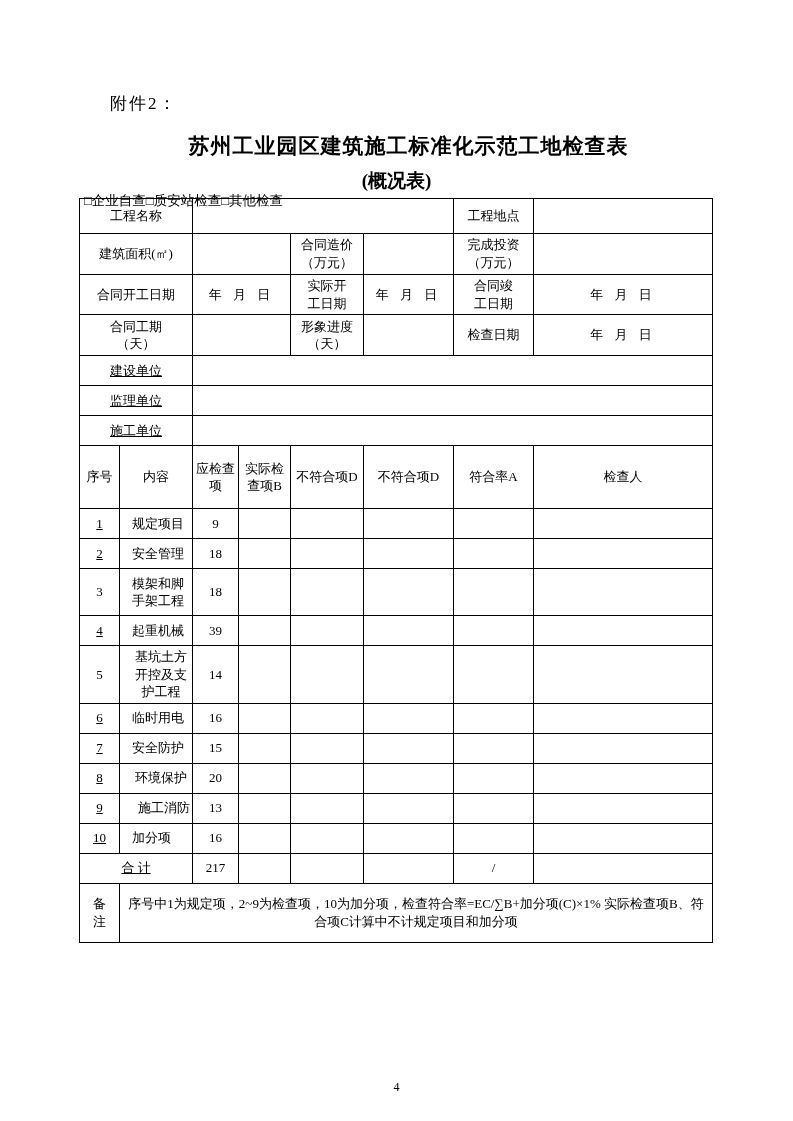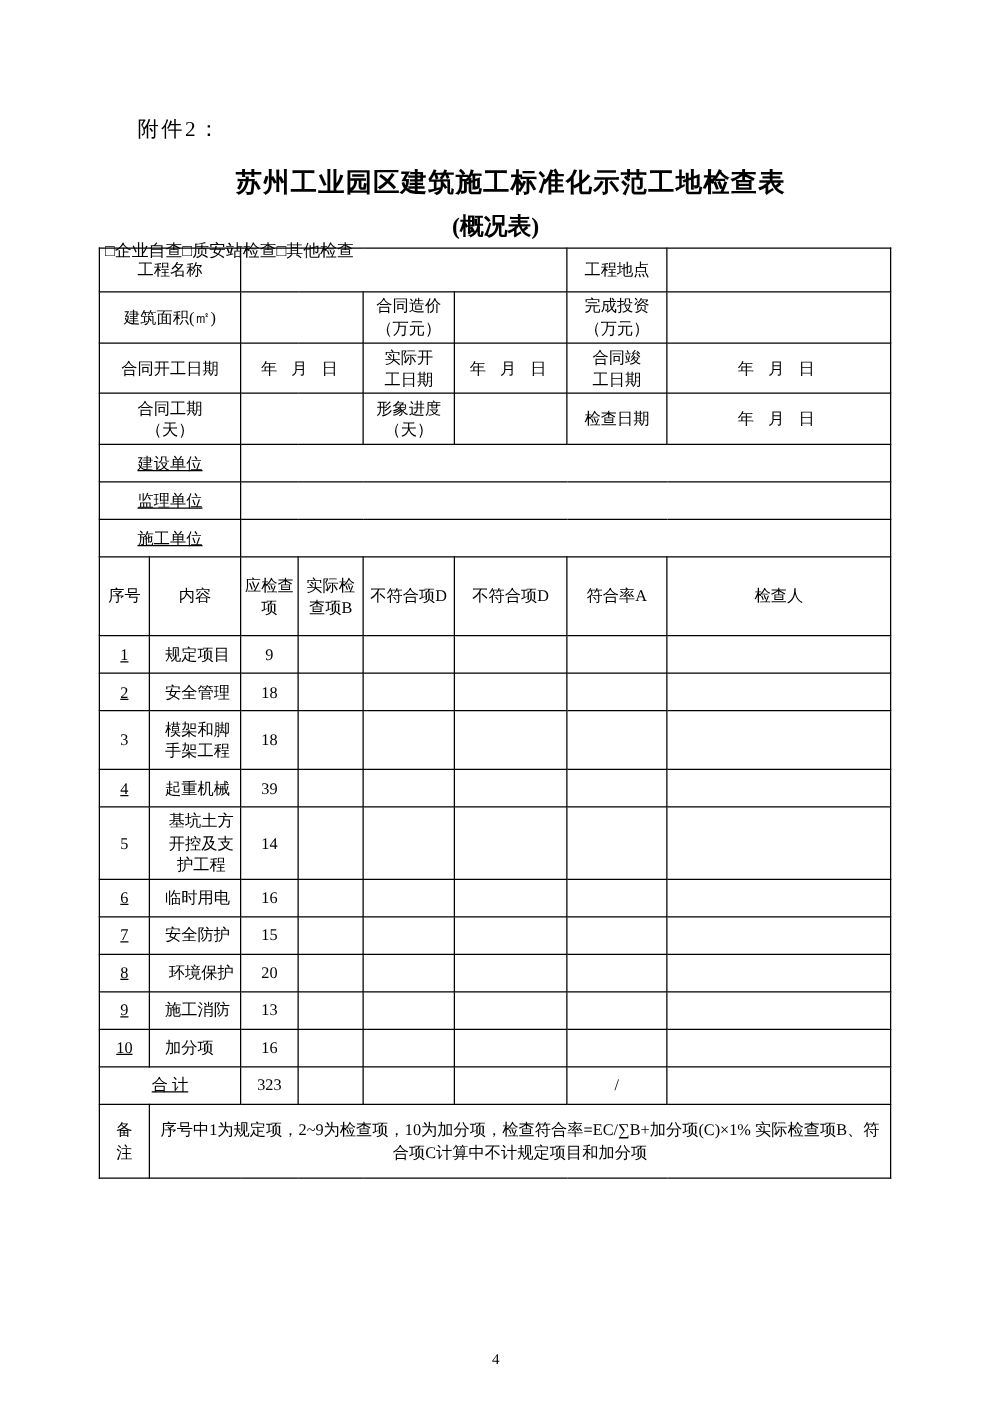--- a/index.html
+++ b/index.html
@@ -283,42 +283,42 @@
         <td style="text-align:center;padding-left:12px">环境保护</td>
         <td>20</td>
         <td></td>
         <td></td>
         <td></td>
         <td></td>
         <td></td>
       </tr>
       <tr>
         <td class="h26">9</td>
-        <td style="text-align:left;padding-left:12px">施工消防</td>
+        <td style="text-align:right;padding-left:12px">施工消防</td>
         <td>13</td>
         <td></td>
         <td></td>
         <td></td>
         <td></td>
         <td></td>
       </tr>
       <tr>
         <td class="h26">10</td>
         <td style="text-align:left;padding-left:12px">加分项</td>
         <td>16</td>
         <td></td>
         <td></td>
         <td></td>
         <td></td>
         <td></td>
       </tr>
 
       <tr>
         <td class="h26" colspan="2">合  计</td>
-        <td>323</td>
+        <td>217</td>
         <td></td>
         <td></td>
         <td></td>
         <td>/</td>
         <td></td>
       </tr>
 
       <tr>
         <td class="remark-label" style="height:54px">
           <div>备</div>

